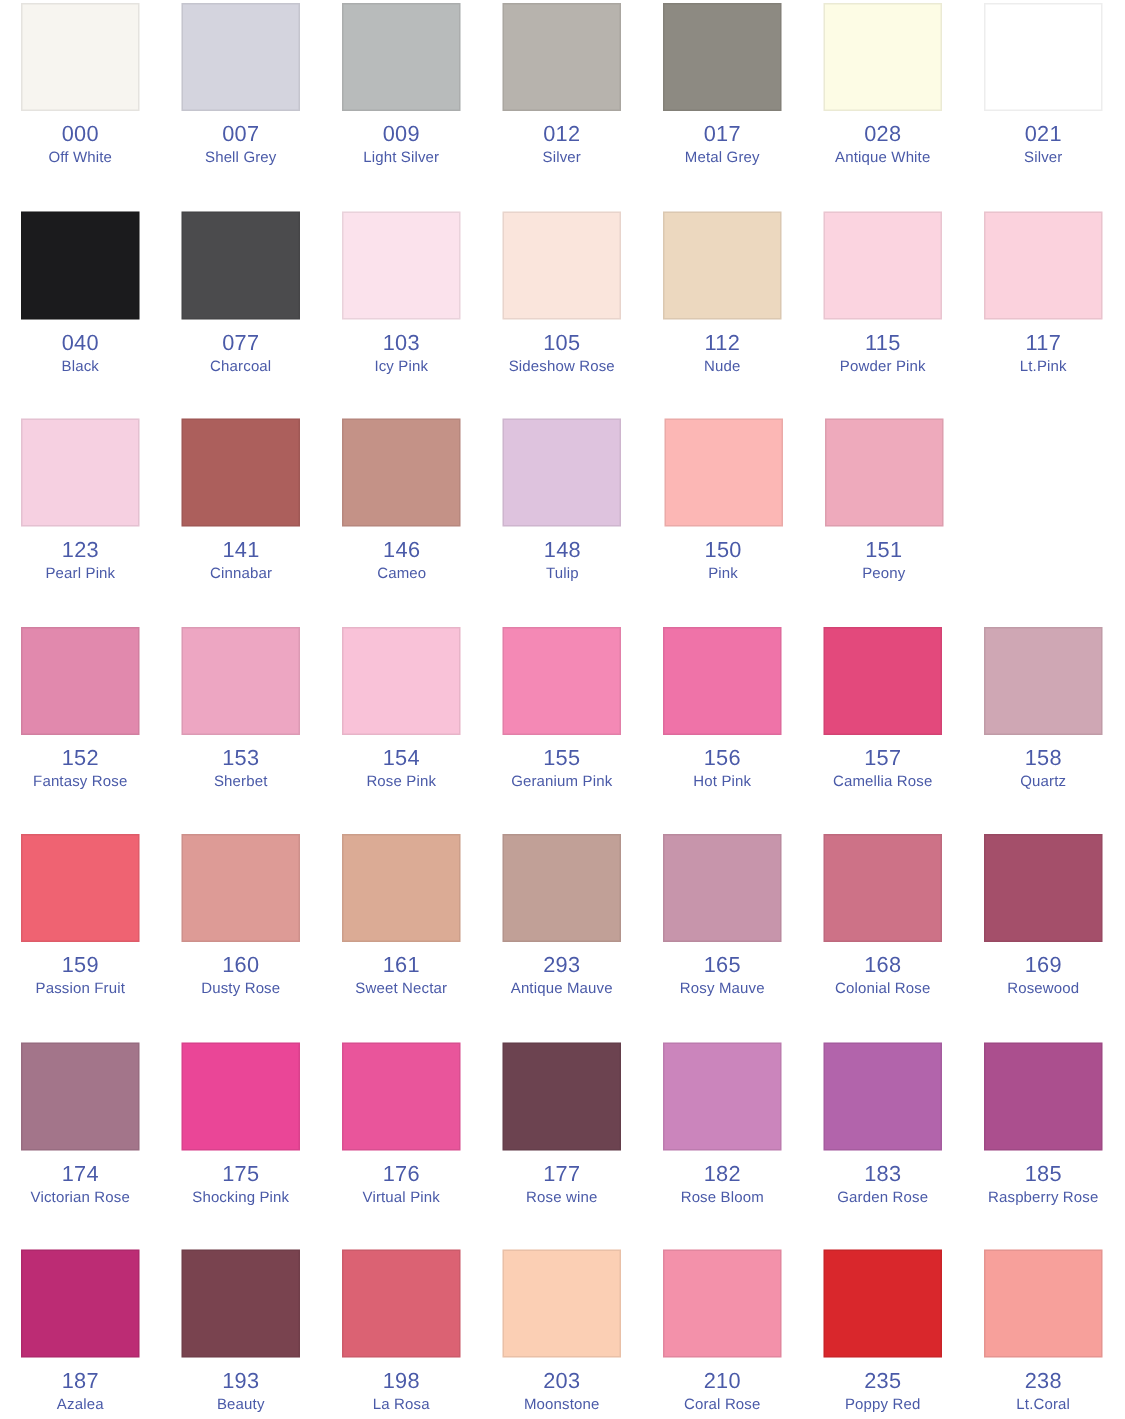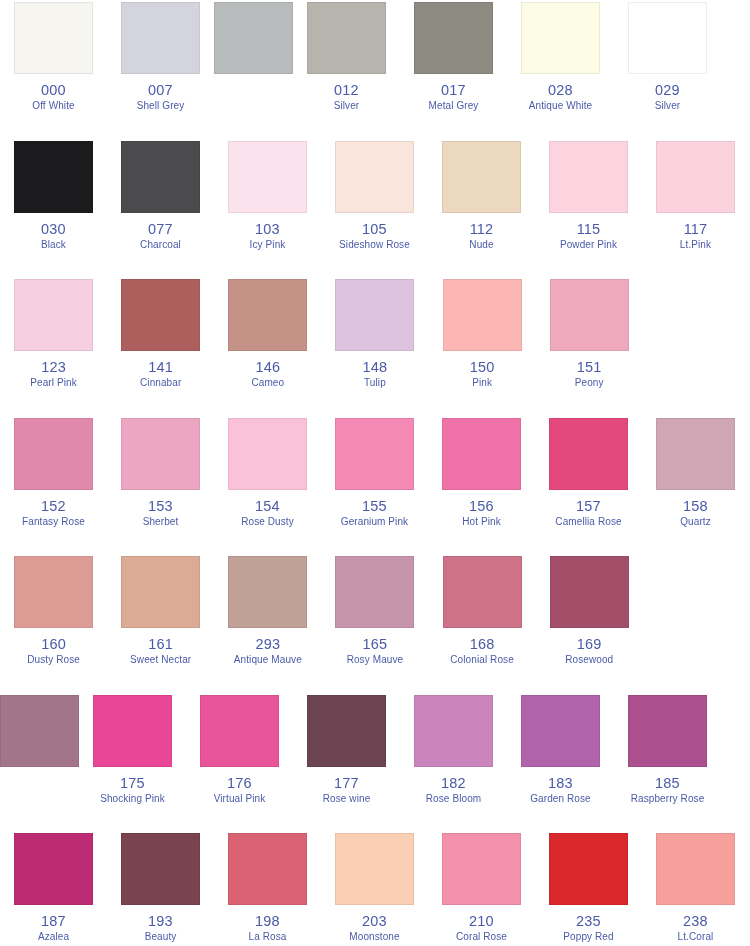--- a/index.html
+++ b/index.html
@@ -78,20 +78,24 @@
       </div>
       <div class="swatch-cell">
         <div class="swatch-chip" title="Shell Grey" style="background: rgb(212, 212, 222);"></div>
         <div class="swatch-labels">
           <span class="swatch-code">007</span>
           <span class="swatch-name">Shell Grey</span>
         </div>
       </div>
       <div class="swatch-cell">
         <div class="swatch-chip" title="Light Silver" style="background: rgb(184, 187, 187);"></div>
+        <div class="swatch-labels">
+          <span class="swatch-code">009</span>
+          <span class="swatch-name">Light Silver</span>
+        </div>
       </div>
       <div class="swatch-cell">
         <div class="swatch-chip" title="Silver" style="background: rgb(183, 179, 173);"></div>
         <div class="swatch-labels">
           <span class="swatch-code">012</span>
           <span class="swatch-name">Silver</span>
         </div>
       </div>
       <div class="swatch-cell">
         <div class="swatch-chip" title="Metal Grey" style="background: rgb(141, 138, 130);"></div>
@@ -103,30 +107,30 @@
       <div class="swatch-cell">
         <div class="swatch-chip" title="Antique White" style="background: rgb(253, 252, 229);"></div>
         <div class="swatch-labels">
           <span class="swatch-code">028</span>
           <span class="swatch-name">Antique White</span>
         </div>
       </div>
       <div class="swatch-cell">
         <div class="swatch-chip" title="White" style="background: rgb(255, 255, 255);"></div>
         <div class="swatch-labels">
-          <span class="swatch-code">029</span>
+          <span class="swatch-code">021</span>
           <span class="swatch-name">Silver</span>
         </div>
       </div>
     </div>
     <div class="swatch-row">
       <div class="swatch-cell">
         <div class="swatch-chip" title="Black" style="background: rgb(27, 27, 29);"></div>
         <div class="swatch-labels">
-          <span class="swatch-code">030</span>
+          <span class="swatch-code">040</span>
           <span class="swatch-name">Black</span>
         </div>
       </div>
       <div class="swatch-cell">
         <div class="swatch-chip" title="Charcoal" style="background: rgb(75, 75, 77);"></div>
         <div class="swatch-labels">
           <span class="swatch-code">077</span>
           <span class="swatch-name">Charcoal</span>
         </div>
       </div>
@@ -222,21 +226,21 @@
         <div class="swatch-chip" title="Sherbet" style="background: rgb(237, 166, 194);"></div>
         <div class="swatch-labels">
           <span class="swatch-code">153</span>
           <span class="swatch-name">Sherbet</span>
         </div>
       </div>
       <div class="swatch-cell">
         <div class="swatch-chip" title="Rose Pink" style="background: rgb(249, 194, 216);"></div>
         <div class="swatch-labels">
           <span class="swatch-code">154</span>
-          <span class="swatch-name">Rose Dusty</span>
+          <span class="swatch-name">Rose Pink</span>
         </div>
       </div>
       <div class="swatch-cell">
         <div class="swatch-chip" title="Geranium Pink" style="background: rgb(244, 137, 181);"></div>
         <div class="swatch-labels">
           <span class="swatch-code">155</span>
           <span class="swatch-name">Geranium Pink</span>
         </div>
       </div>
       <div class="swatch-cell">
@@ -256,20 +260,27 @@
       <div class="swatch-cell">
         <div class="swatch-chip" title="Quartz" style="background: rgb(207, 167, 180);"></div>
         <div class="swatch-labels">
           <span class="swatch-code">158</span>
           <span class="swatch-name">Quartz</span>
         </div>
       </div>
     </div>
     <div class="swatch-row">
       <div class="swatch-cell">
+        <div class="swatch-chip" title="Passion Fruit" style="background: rgb(239, 99, 114);"></div>
+        <div class="swatch-labels">
+          <span class="swatch-code">159</span>
+          <span class="swatch-name">Passion Fruit</span>
+        </div>
+      </div>
+      <div class="swatch-cell">
         <div class="swatch-chip" title="Dusty Rose" style="background: rgb(221, 155, 150);"></div>
         <div class="swatch-labels">
           <span class="swatch-code">160</span>
           <span class="swatch-name">Dusty Rose</span>
         </div>
       </div>
       <div class="swatch-cell">
         <div class="swatch-chip" title="Sweet Nectar" style="background: rgb(219, 171, 149);"></div>
         <div class="swatch-labels">
           <span class="swatch-code">161</span>
@@ -301,20 +312,24 @@
         <div class="swatch-chip" title="Rosewood" style="background: rgb(164, 79, 106);"></div>
         <div class="swatch-labels">
           <span class="swatch-code">169</span>
           <span class="swatch-name">Rosewood</span>
         </div>
       </div>
     </div>
     <div class="swatch-row">
       <div class="swatch-cell">
         <div class="swatch-chip" title="Victorian Rose" style="background: rgb(163, 117, 138);"></div>
+        <div class="swatch-labels">
+          <span class="swatch-code">174</span>
+          <span class="swatch-name">Victorian Rose</span>
+        </div>
       </div>
       <div class="swatch-cell">
         <div class="swatch-chip" title="Shocking Pink" style="background: rgb(234, 70, 151);"></div>
         <div class="swatch-labels">
           <span class="swatch-code">175</span>
           <span class="swatch-name">Shocking Pink</span>
         </div>
       </div>
       <div class="swatch-cell">
         <div class="swatch-chip" title="Virtual Pink" style="background: rgb(233, 85, 155);"></div>

